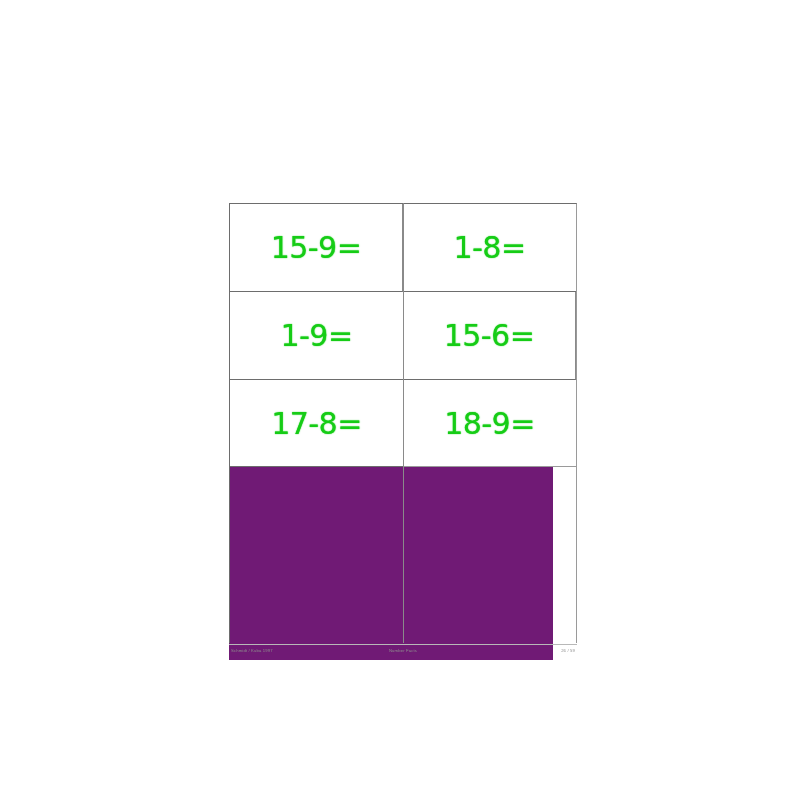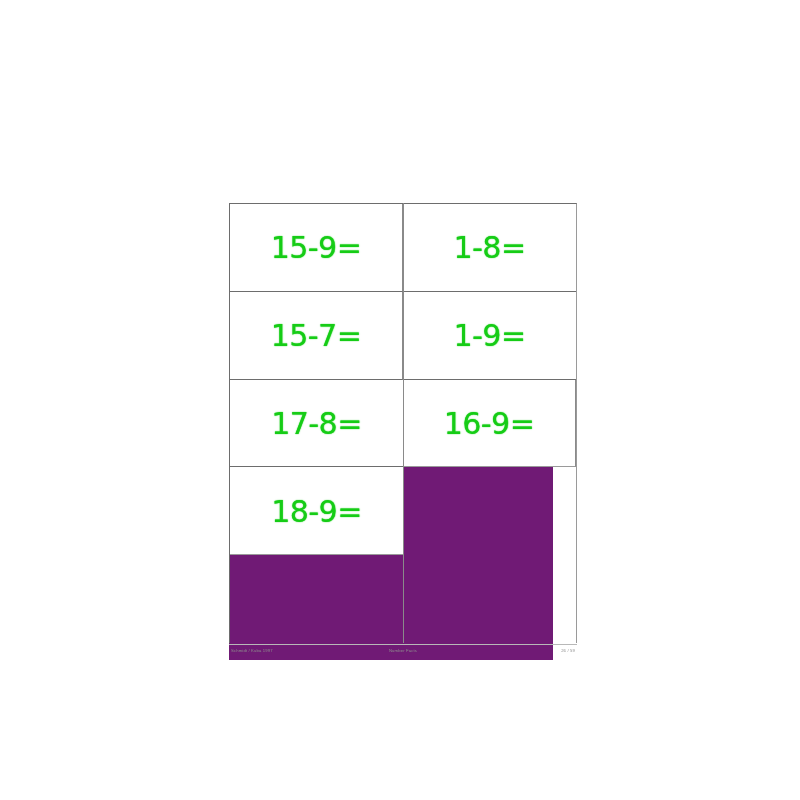--- a/index.html
+++ b/index.html
@@ -128,34 +128,31 @@
     <div class="card-grid">
 
       <div class="card-cell col-left">
         <span class="fact-text">15-9=</span>
       </div>
       <div class="card-cell col-right">
         <span class="fact-text">1-8=</span>
       </div>
 
 
-      <div class="card-cell col-left">
-        <span class="fact-text">15-7=</span>
-      </div>
       <div class="card-cell col-right">
         <span class="fact-text">1-9=</span>
       </div>
 
+      <div class="card-cell col-left">
+        <span class="fact-text">15-6=</span>
+      </div>
       <div class="card-cell col-right">
         <span class="fact-text">17-8=</span>
       </div>
 
-      <div class="card-cell col-left last-row">
-        <span class="fact-text">16-9=</span>
-      </div>
       <div class="card-cell col-right last-row">
         <span class="fact-text">18-9=</span>
       </div>
 
     </div>
 
     <div class="center-divider"></div>
     <div class="footer-rule"></div>
 
     <div class="footer">

